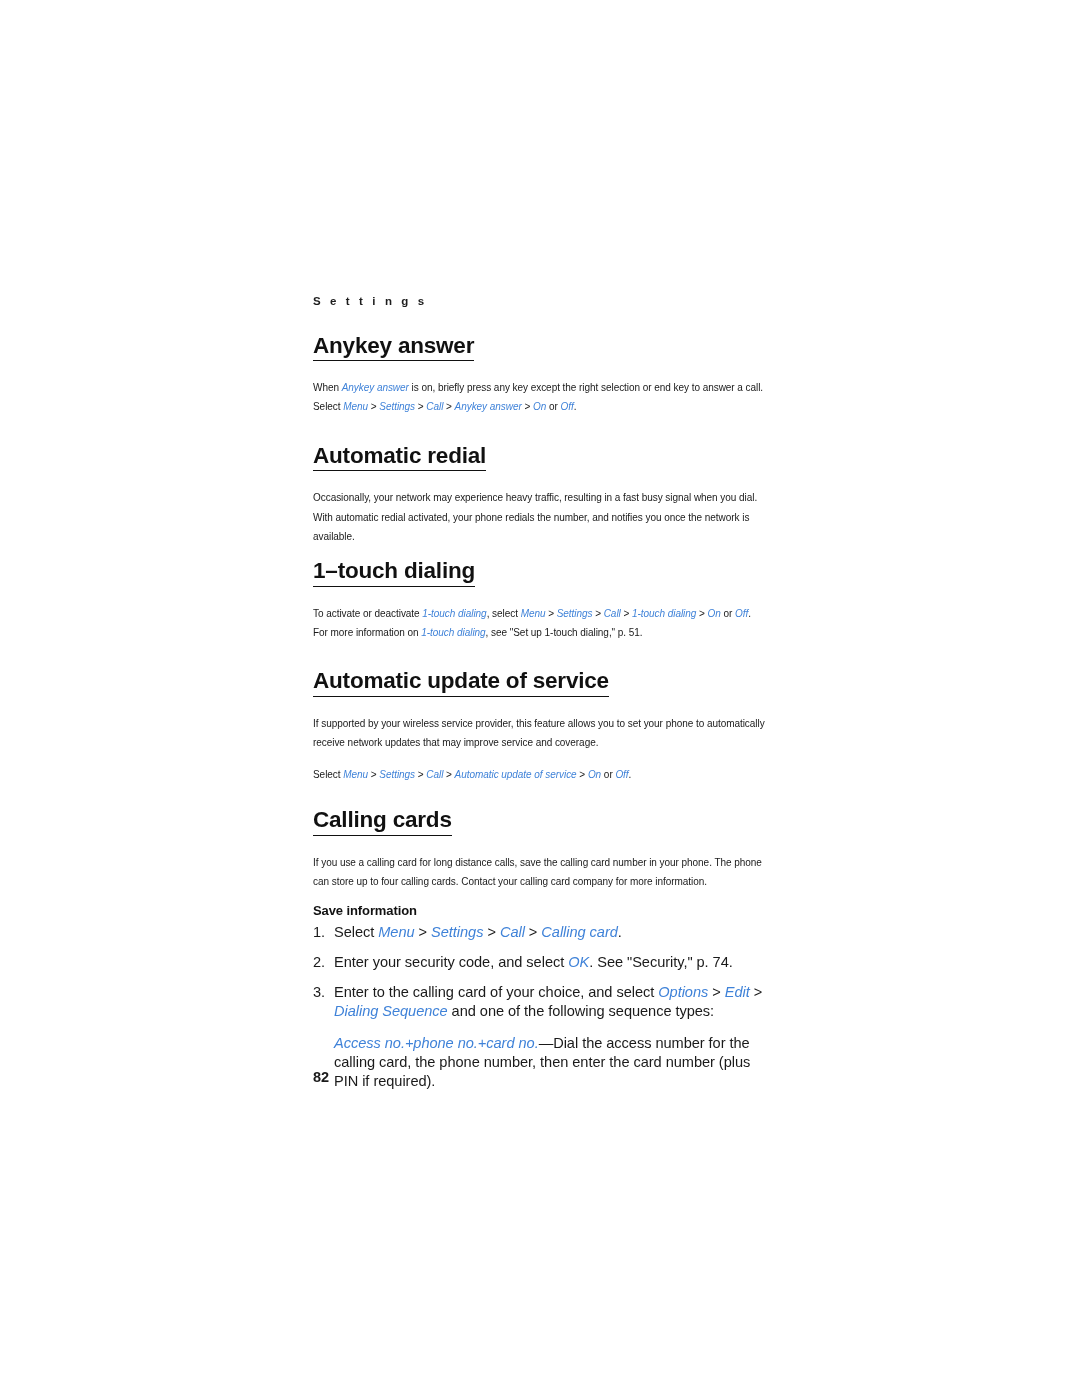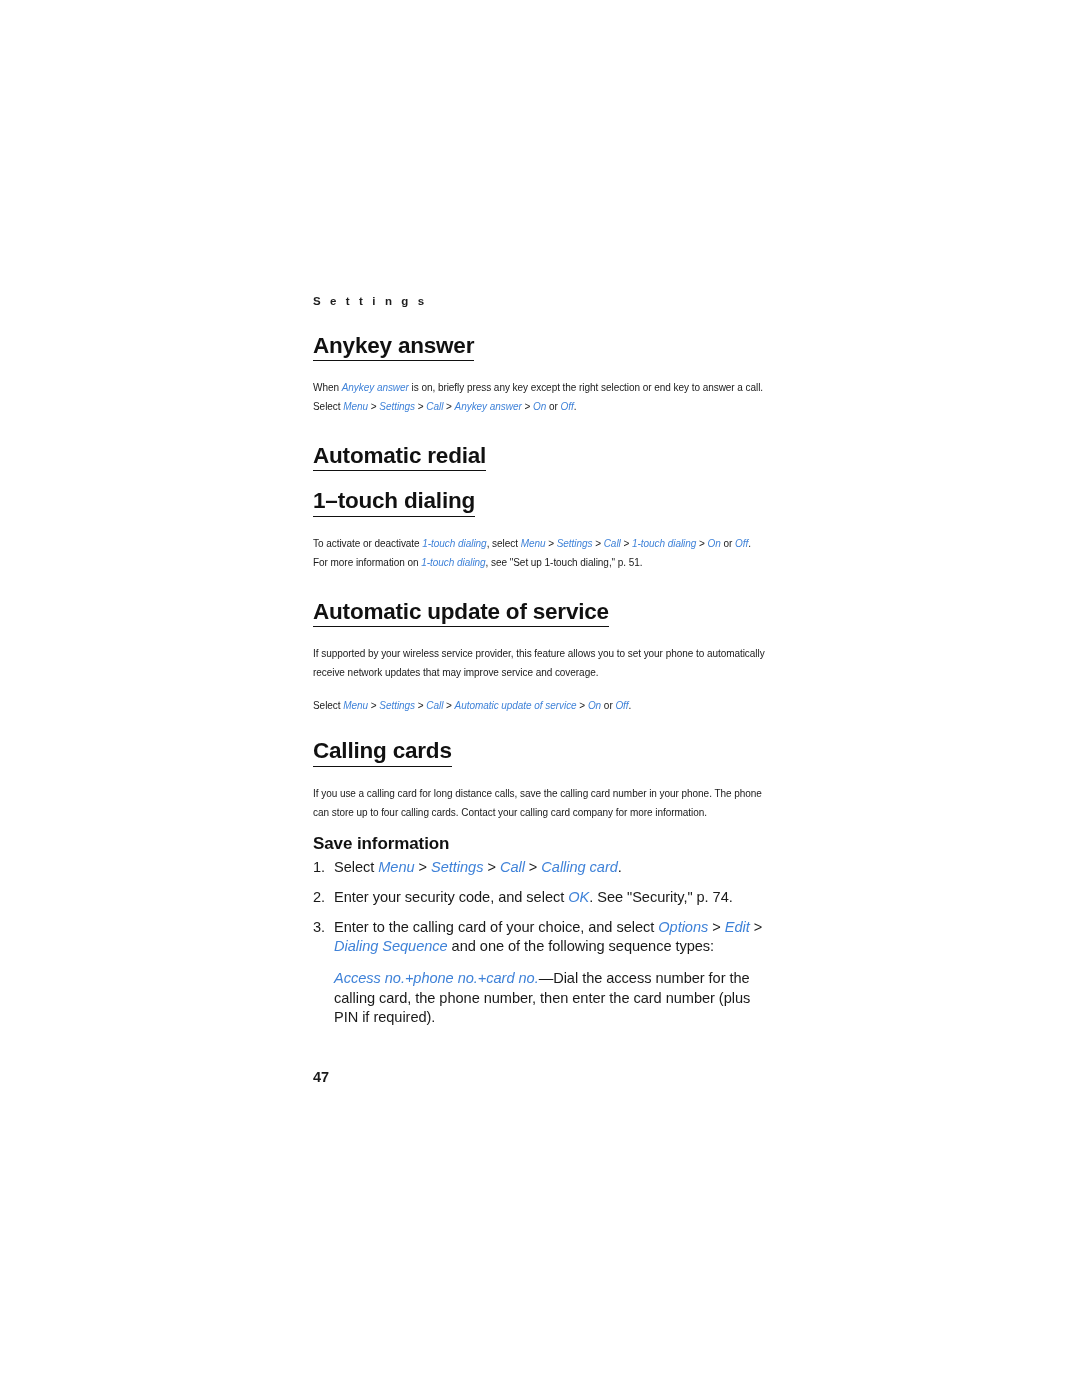--- a/index.html
+++ b/index.html
@@ -48,21 +48,21 @@
     letter-spacing: -0.2px;
     display: inline-block;
     border-bottom: 1.6px solid #111111;
     padding-bottom: 2px;
   }
 
   .title-wrap { margin: 0 0 9px 0; }
   .title-wrap.tight { margin-top: 26px; }
 
   h3.sub-title {
-    font-size: 17px;
+    font-size: 13px;
     font-weight: 600;
     color: #111111;
     margin: 0 0 4px 0;
     line-height: 1.2;
     letter-spacing: -0.1px;
   }
 
   p.body-text {
     font-size: 10px;
     line-height: 19.1px;
@@ -135,20 +135,21 @@
     <div class="running-head">S e t t i n g s</div>
 
     <div class="title-wrap">
       <h2 class="section-title">Anykey answer</h2>
     </div>
     <p class="body-text"><span>When </span><span class="em">Anykey answer</span><span> is on, briefly press any key except the right selection or end key to answer a call. Select </span><span class="em">Menu</span><span class="gt"> &gt; </span><span class="em">Settings</span><span class="gt"> &gt; </span><span class="em">Call</span><span class="gt"> &gt; </span><span class="em">Anykey answer</span><span class="gt"> &gt; </span><span class="em">On</span><span> or </span><span class="em">Off</span><span>.</span></p>
 
     <div class="title-wrap tight">
       <h2 class="section-title">Automatic redial</h2>
     </div>
+    <p class="body-text">Occasionally, your network may experience heavy traffic, resulting in a fast busy signal when you dial. With automatic redial activated, your phone redials the number, and notifies you once the network is available.</p>
 
     <div class="title-wrap">
       <h2 class="section-title">1–touch dialing</h2>
     </div>
     <p class="body-text"><span>To activate or deactivate </span><span class="em">1-touch dialing</span><span>, select </span><span class="em">Menu</span><span class="gt"> &gt; </span><span class="em">Settings</span><span class="gt"> &gt; </span><span class="em">Call</span><span class="gt"> &gt; </span><span class="em">1-touch dialing</span><span class="gt"> &gt; </span><span class="em">On</span><span> or </span><span class="em">Off</span><span>. For more information on </span><span class="em">1-touch dialing</span><span>, see "Set up 1-touch dialing," p. 51.</span></p>
 
     <div class="title-wrap tight">
       <h2 class="section-title">Automatic update of service</h2>
     </div>
     <p class="body-text">If supported by your wireless service provider, this feature allows you to set your phone to automatically receive network updates that may improve service and coverage.</p>
@@ -170,15 +171,15 @@
       </li>
       <li>
         <span class="num">3.</span><span>Enter to the calling card of your choice, and select </span><span class="em">Options</span><span class="gt"> &gt; </span><span class="em">Edit</span><span class="gt"> &gt; </span><span class="em">Dialing Sequence</span><span> and one of the following sequence types:</span>
       </li>
     </ol>
 
     <p class="note-indent"><span class="em">Access no.+phone no.+card no.</span><span>—Dial the access number for the calling card, the phone number, then enter the card number (plus PIN if required).</span></p>
 
   </div>
 
-  <div class="folio">47</div>
+  <div class="folio">82</div>
 
 </div>
 
 </body></html>

